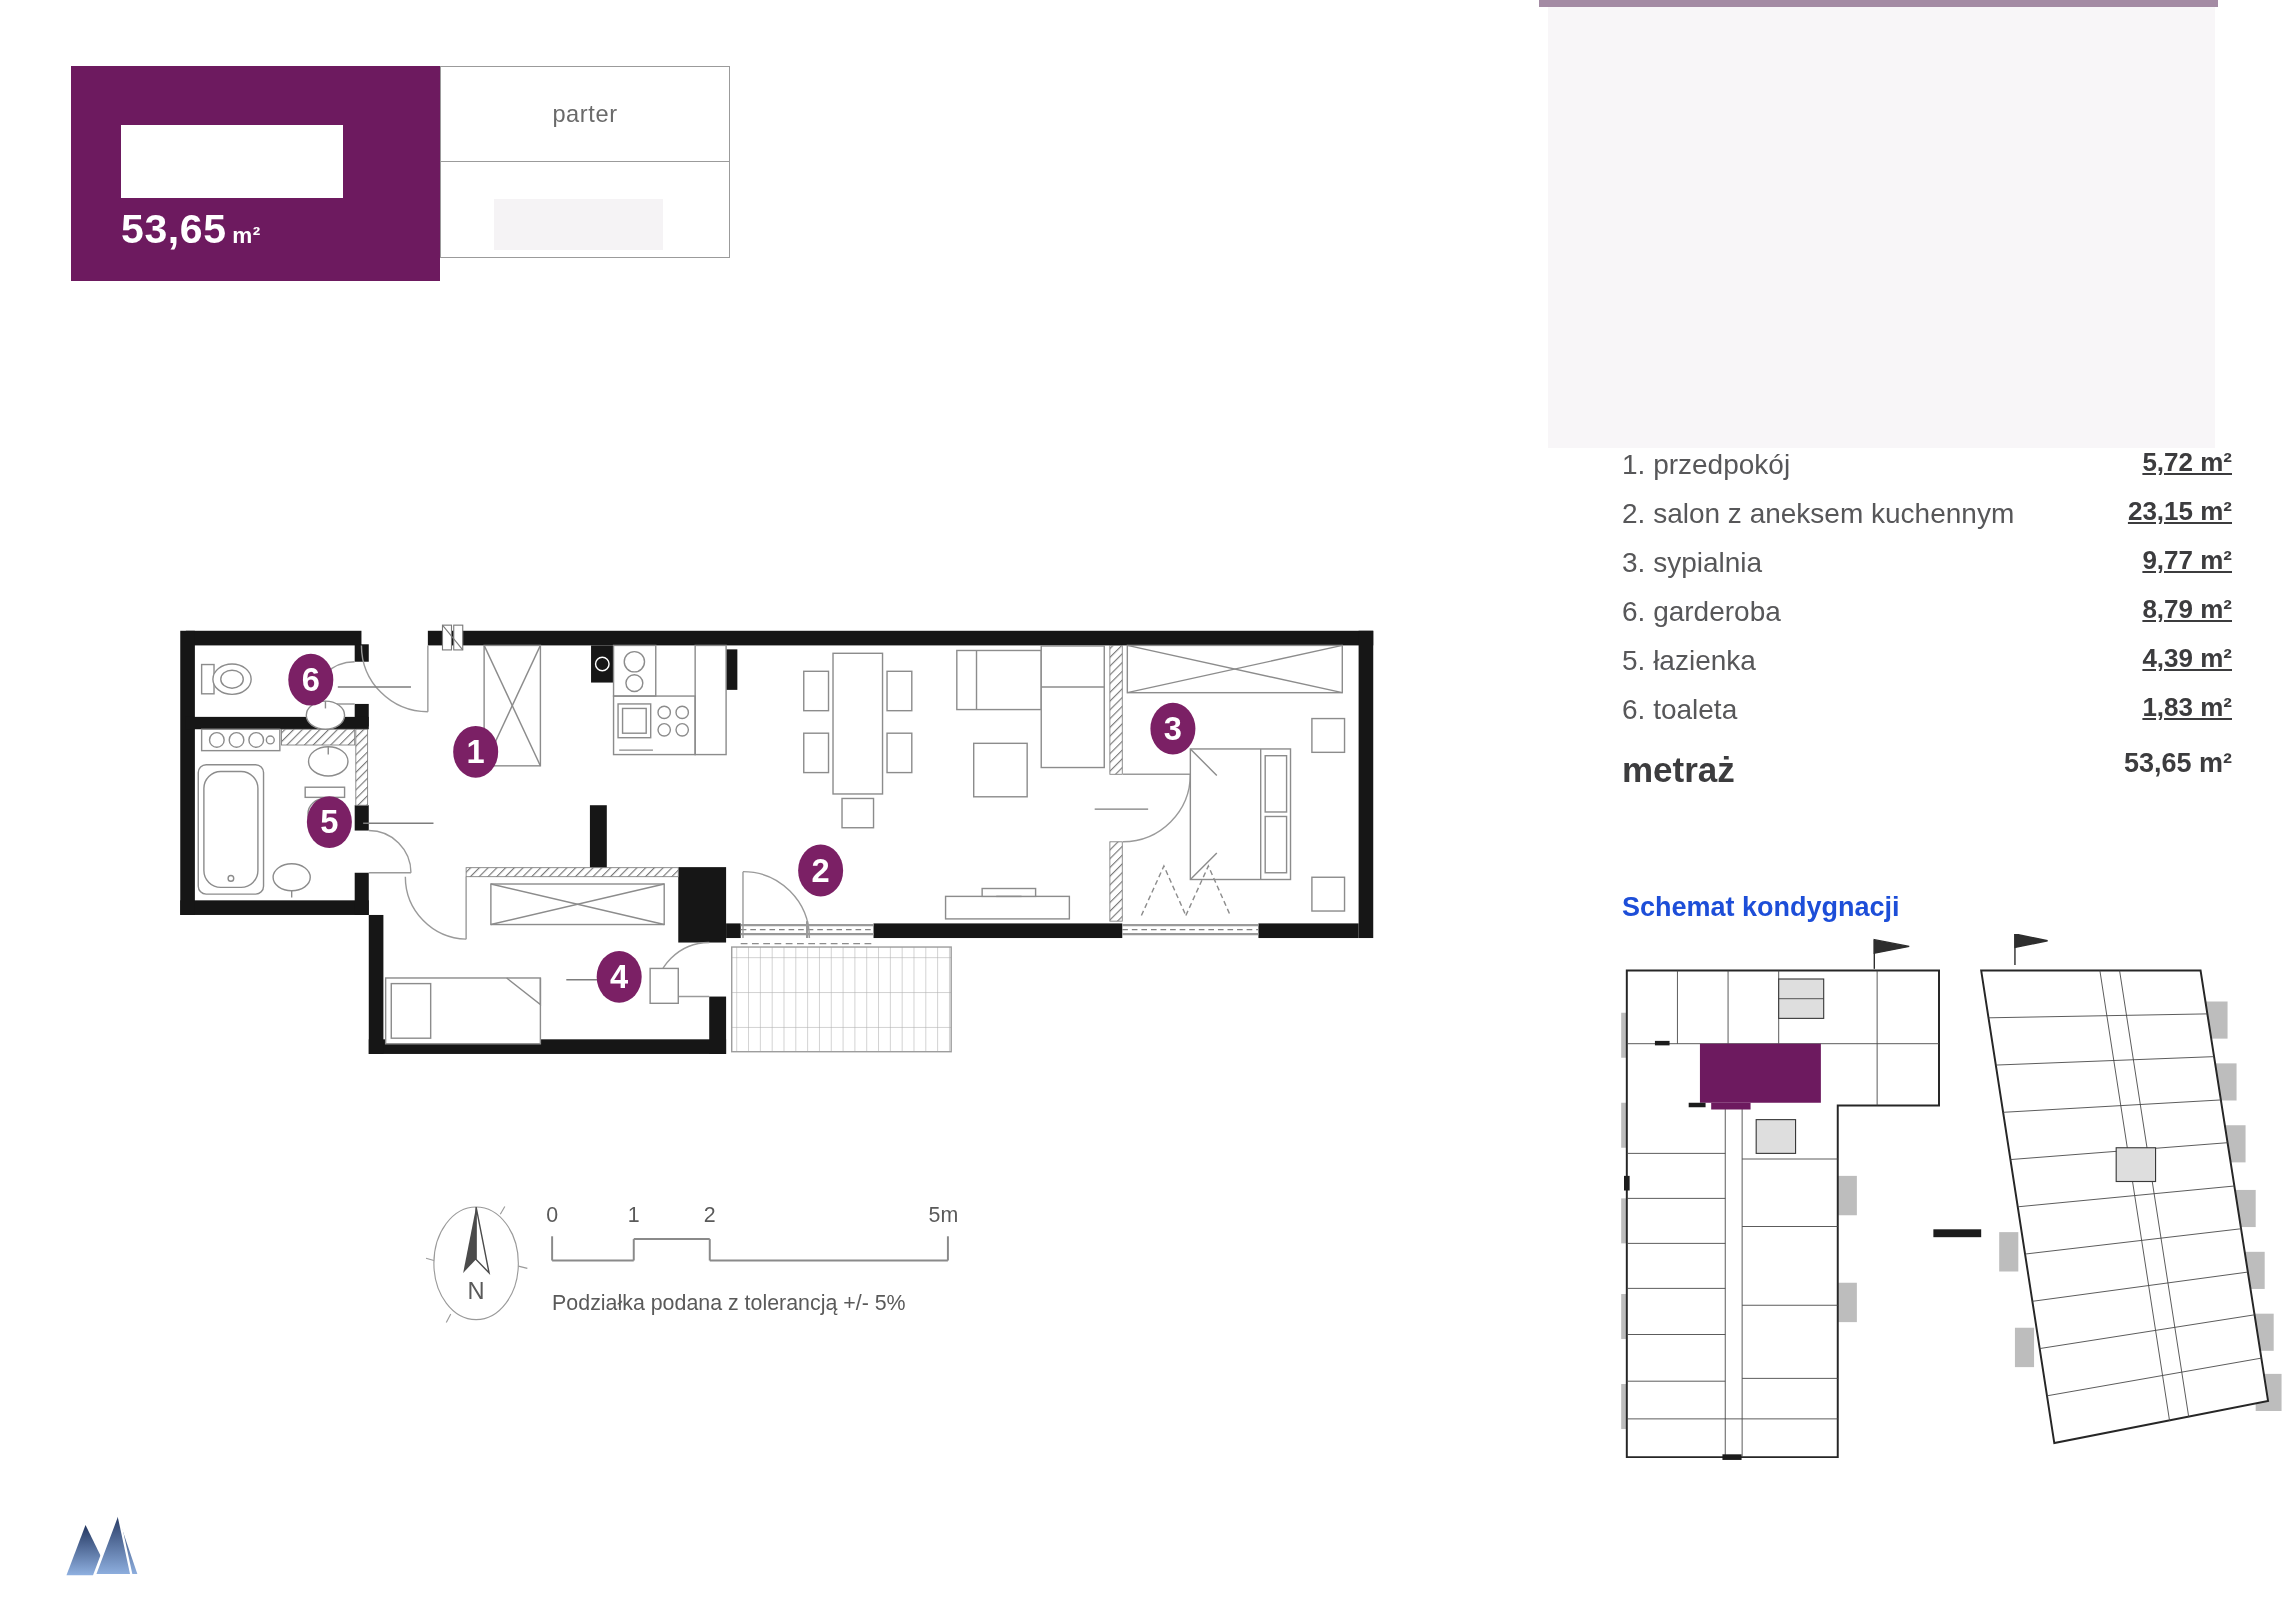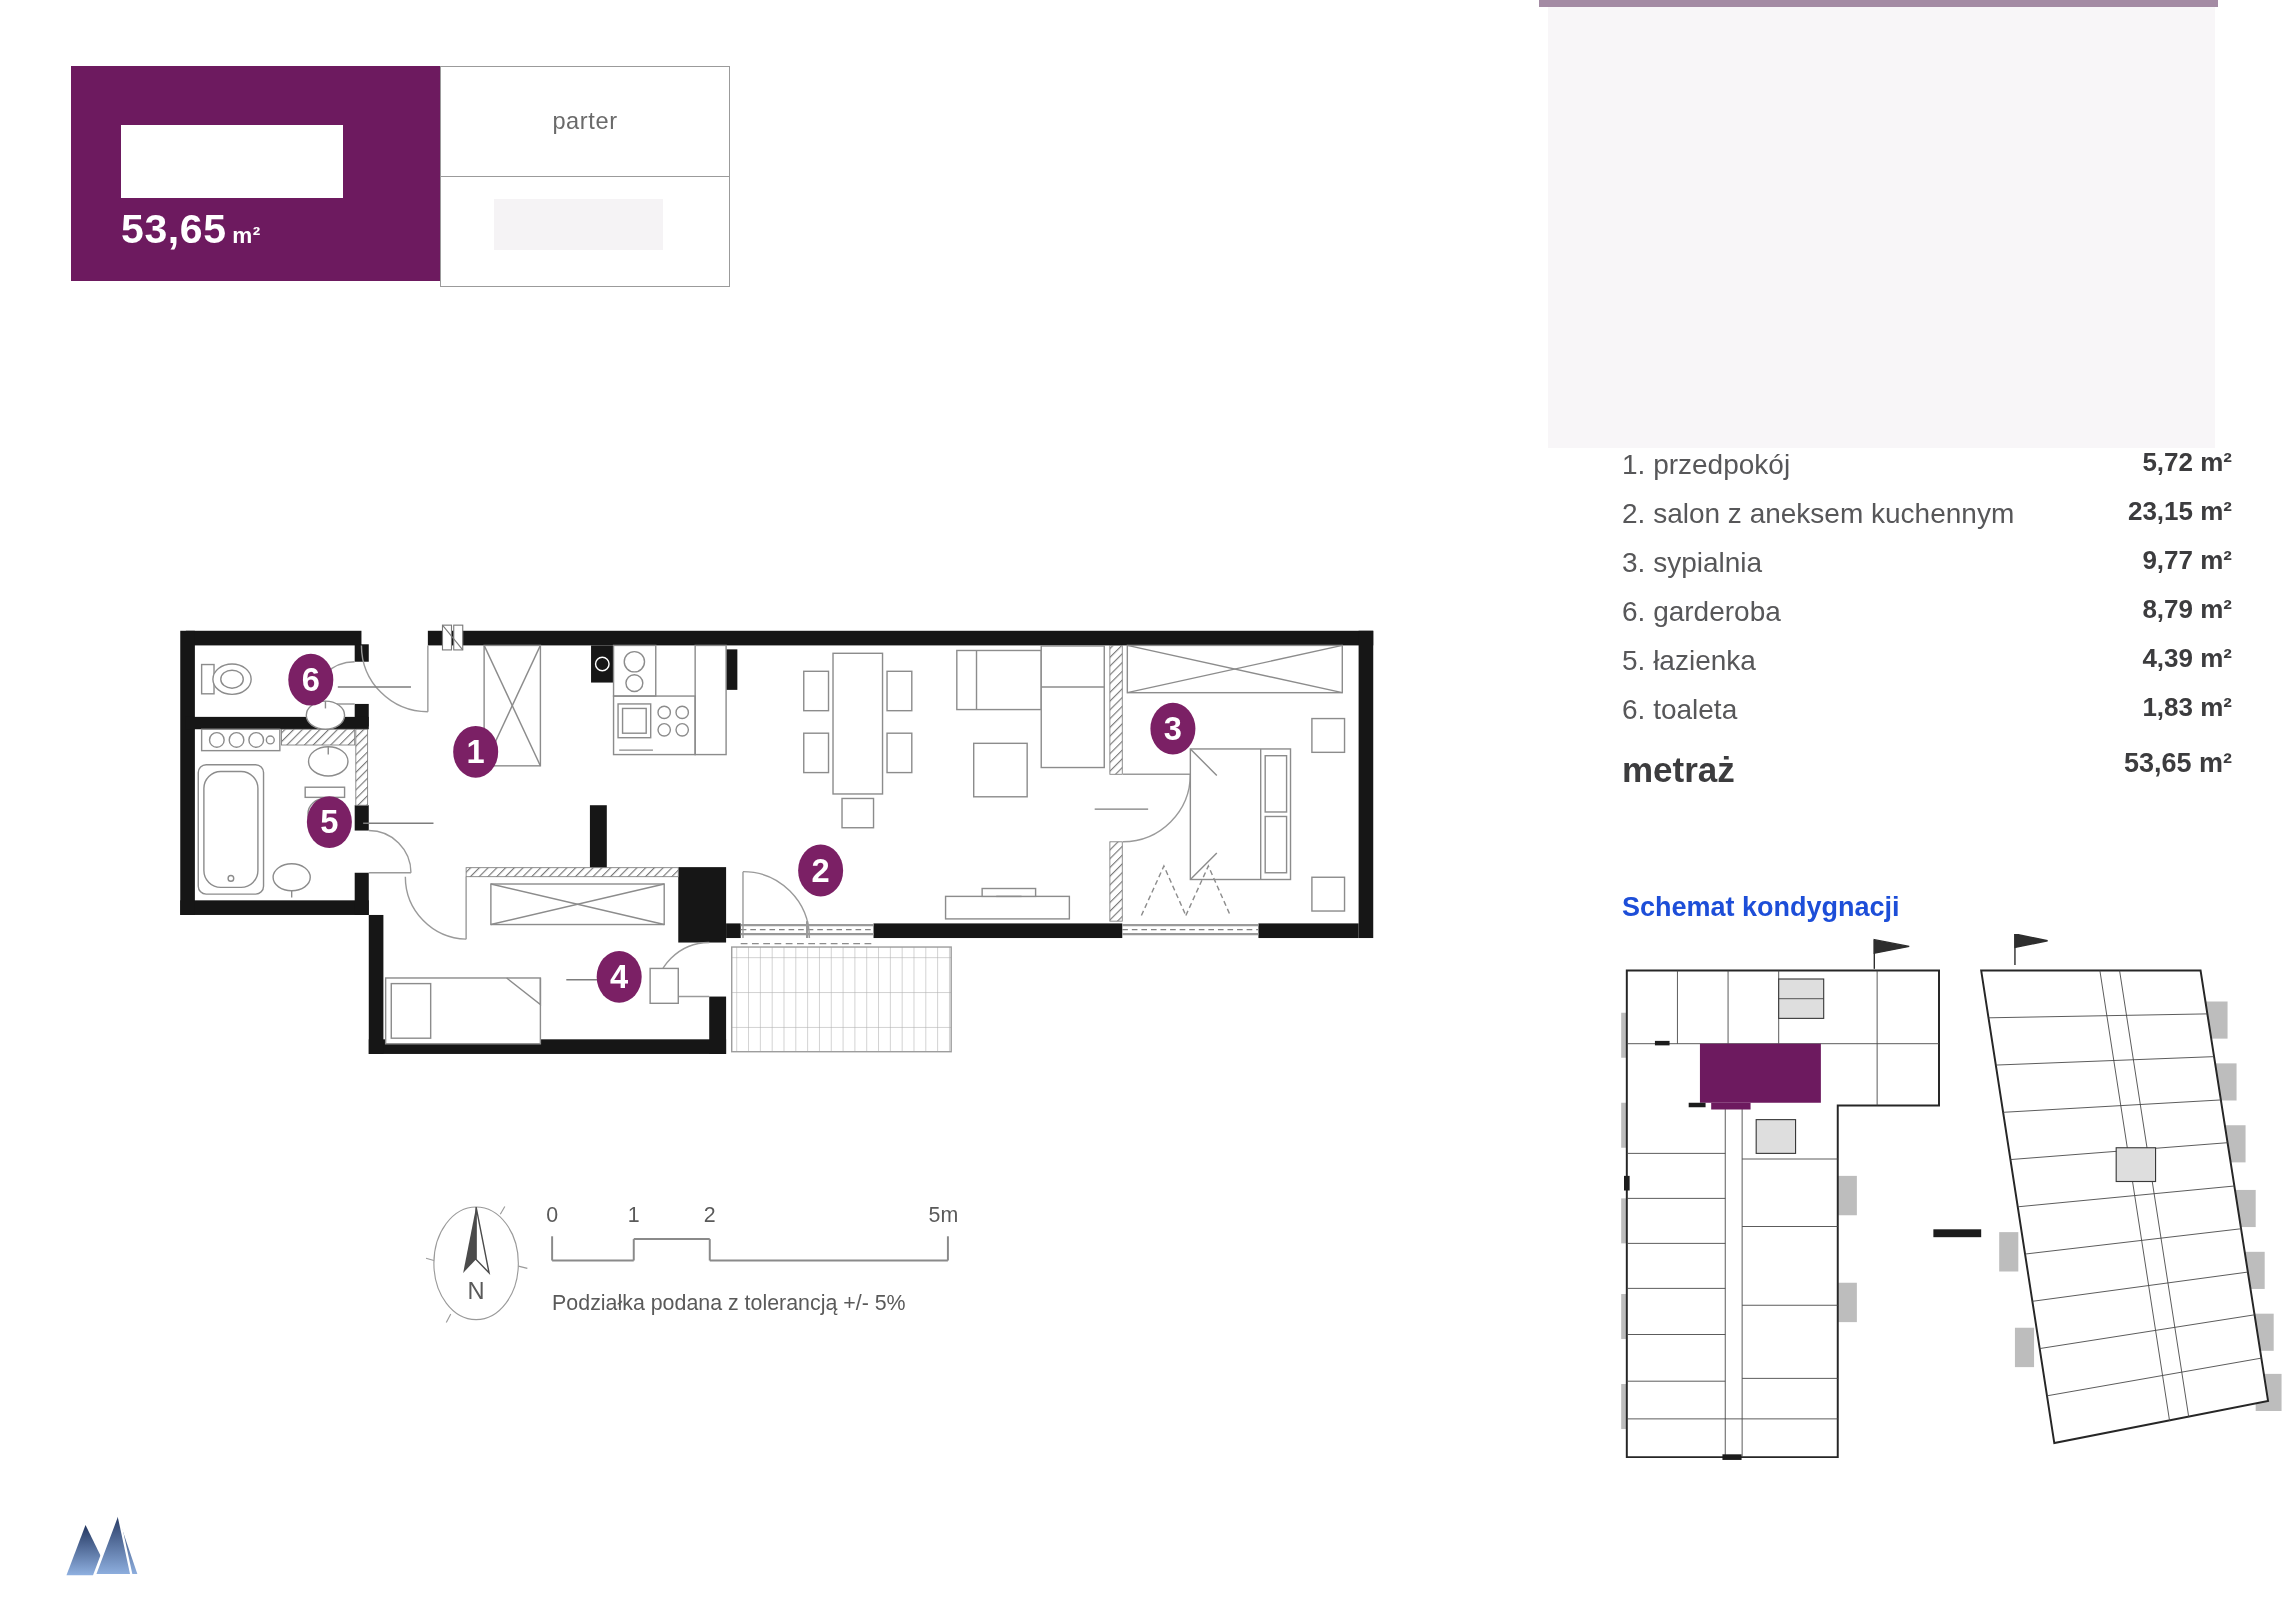--- a/index.html
+++ b/index.html
@@ -7,35 +7,35 @@
           font-family:"Liberation Sans","DejaVu Sans",sans-serif;}
   .abs{position:absolute;}
 
   
   .area-card{left:71px;top:66px;width:369px;height:215px;background:#6d1a5f;}
   .redact-white{position:absolute;left:50px;top:59px;width:222px;height:73px;background:#ffffff;}
   .area-text{position:absolute;left:50px;top:140px;color:#ffffff;font-weight:bold;
              font-size:41px;letter-spacing:0.6px;white-space:nowrap;}
   .area-text .unit{font-size:22.5px;font-weight:bold;margin-left:5.6px;}
 
-  .floor-table{left:440px;top:66px;width:290px;height:221px;border:1.7px solid #9b9b9b;box-sizing:border-box;background:#fff;}
+  .floor-table{left:440px;top:66px;width:290px;height:192px;border:1.7px solid #9b9b9b;box-sizing:border-box;background:#fff;}
   .floor-cell-top{position:absolute;left:0;top:0;width:100%;height:50%;border-bottom:1.7px solid #9b9b9b;
                   box-sizing:border-box;display:flex;align-items:center;justify-content:center;
                   color:#6a6a6a;font-size:23.6px;letter-spacing:0.6px;}
   .redact-gray{position:absolute;left:53px;top:132px;width:169px;height:51px;background:#f5f3f5;}
 
   
   .mauve-bar{left:1539px;top:0;width:679px;height:6.8px;background:#a48ba4;}
   .light-panel{left:1548px;top:6.8px;width:667px;height:441px;background:#f8f6f8;}
 
   
   .room-list{left:1622px;top:439px;width:610px;}
   .room-row{position:relative;height:49px;}
   .room-label{position:absolute;left:0;top:10px;font-size:28px;color:#575759;white-space:nowrap;}
-  .room-value{position:absolute;right:0;top:7.9px;font-size:26px;color:#3c3c3e;font-weight:bold;white-space:nowrap;}
+  .room-value{position:absolute;right:0;top:7.9px;font-size:26px;color:#3c3c3e;font-weight:bold;white-space:nowrap;text-decoration:underline;}
   .total-row{position:relative;height:56px;margin-top:4.5px;}
   .total-label{position:absolute;left:0;top:12.4px;font-size:35px;color:#3c3c3e;font-weight:bold;}
   .total-value{position:absolute;right:0;top:10px;font-size:27px;color:#3c3c3e;font-weight:bold;}
 
   .schematic-title{left:1622px;top:892px;font-size:27px;font-weight:bold;color:#1d4ed8;}
 
   svg text{font-family:"Liberation Sans","DejaVu Sans",sans-serif;}
   .door{stroke:#9a9a9a;stroke-width:2.5;fill:none;}
   .win{stroke:#9a9a9a;stroke-width:4;fill:none;}
   .furn{stroke:#8c8c8c;stroke-width:2.5;fill:#ffffff;}

